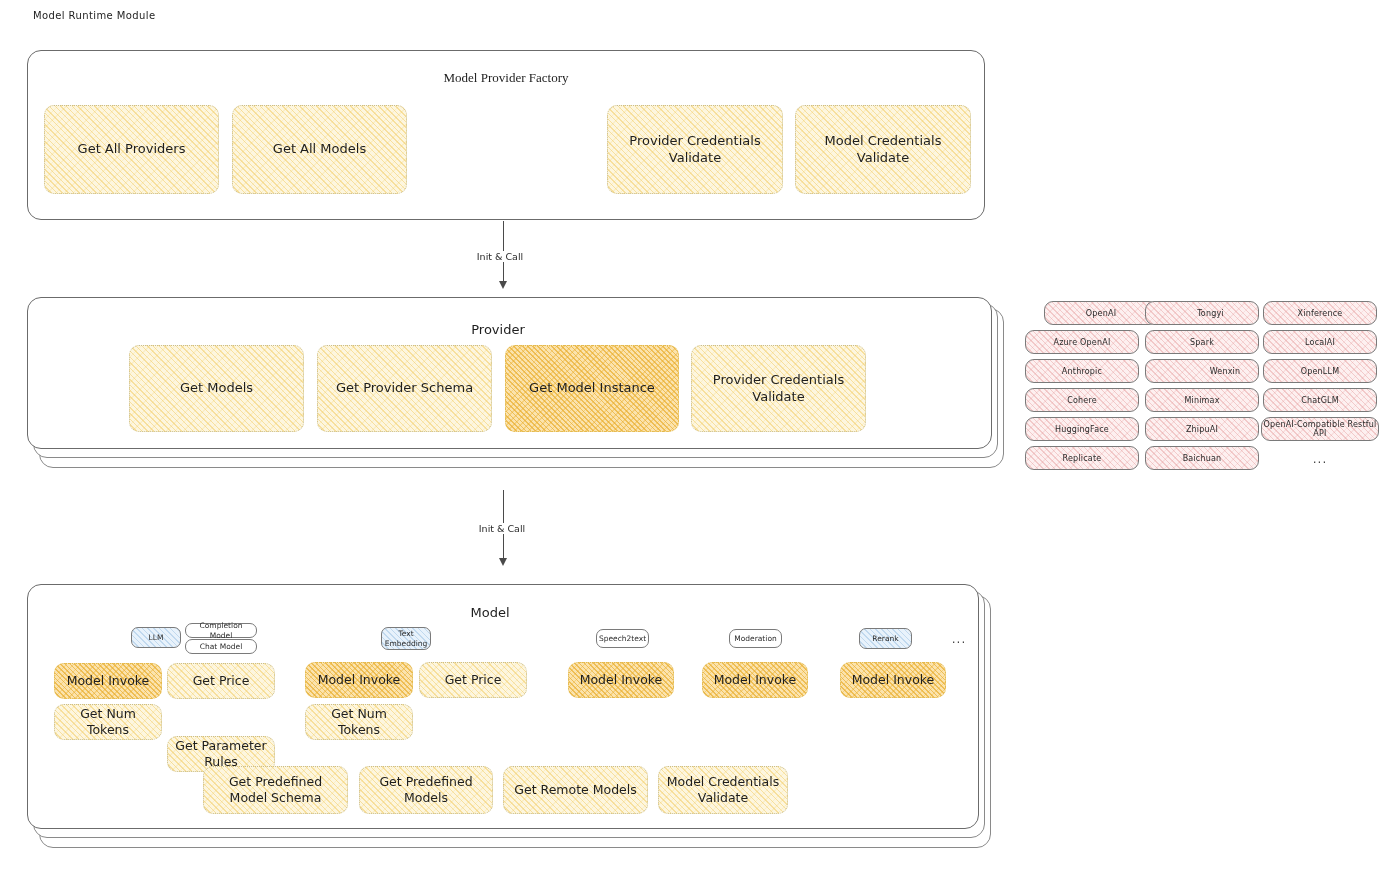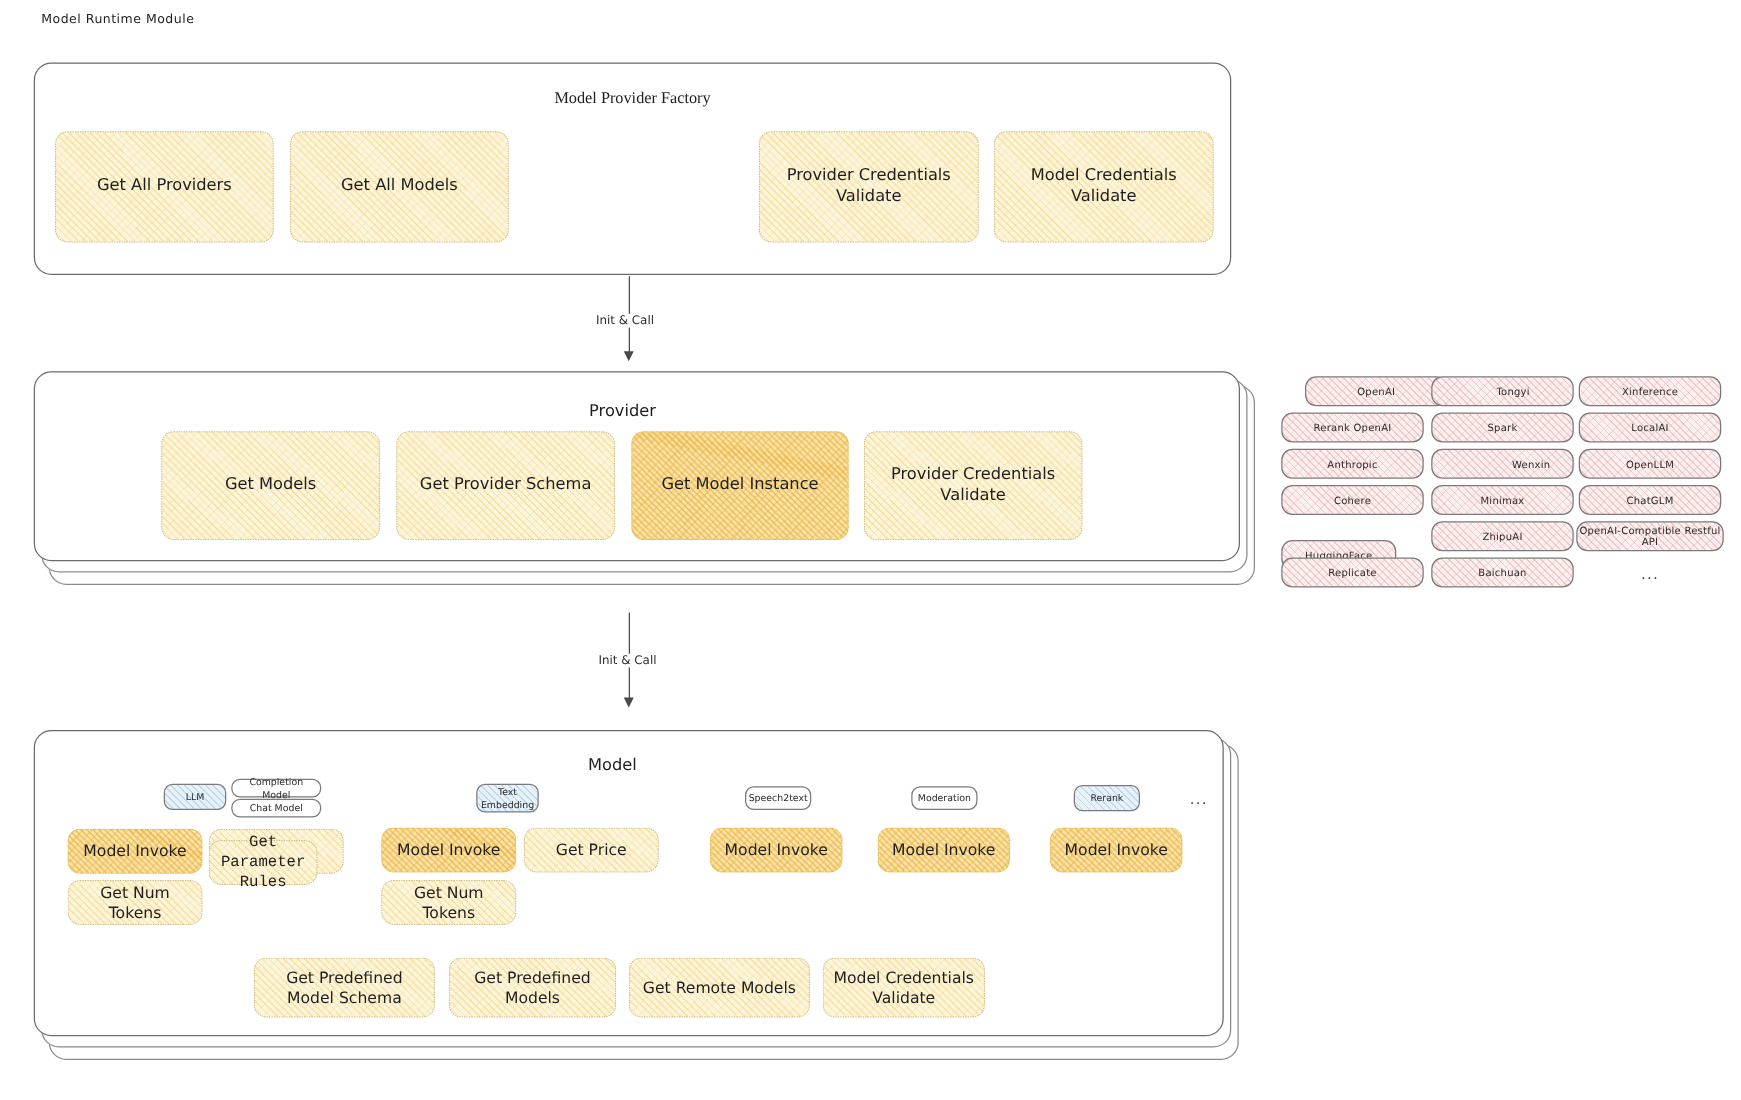--- a/index.html
+++ b/index.html
@@ -139,24 +139,24 @@
   <div class="stack-layer" style="left:33px;top:303px;width:965px;height:155px;"></div>
   <div class="sketch-card" style="left:27px;top:297px;width:965px;height:152px;"></div>
   <div class="group-title" style="left:498px;top:322px;">Provider</div>
 
   <div class="node" style="left:129px;top:345px;width:175px;height:87px;">Get Models</div>
   <div class="node" style="left:317px;top:345px;width:175px;height:87px;">Get Provider Schema</div>
   <div class="node hl" style="left:505px;top:345px;width:174px;height:87px;">Get Model Instance</div>
   <div class="node" style="left:691px;top:345px;width:175px;height:87px;">Provider Credentials Validate</div>
 
   <div class="chip" style="left:1044px;top:301px;width:114px;height:24px;">OpenAI</div>
-  <div class="chip" style="left:1025px;top:330px;width:114px;height:24px;">Rerank OpenAI</div>
+  <div class="chip" style="left:1025px;top:330px;width:114px;height:24px;">Azure OpenAI</div>
   <div class="chip" style="left:1025px;top:359px;width:114px;height:24px;">Anthropic</div>
   <div class="chip" style="left:1025px;top:388px;width:114px;height:24px;">Cohere</div>
-  <div class="chip" style="left:1025px;top:432px;width:92px;height:24px;">HuggingFace</div>
+  <div class="chip" style="left:1025px;top:417px;width:114px;height:24px;">HuggingFace</div>
   <div class="chip" style="left:1025px;top:446px;width:114px;height:24px;">Replicate</div>
 
   <div class="chip" style="left:1145px;top:301px;width:114px;height:24px;padding-left:17px;">Tongyi</div>
   <div class="chip" style="left:1145px;top:330px;width:114px;height:24px;">Spark</div>
   <div class="chip" style="left:1145px;top:359px;width:114px;height:24px;padding-left:46px;">Wenxin</div>
   <div class="chip" style="left:1145px;top:388px;width:114px;height:24px;">Minimax</div>
   <div class="chip" style="left:1145px;top:417px;width:114px;height:24px;">ZhipuAI</div>
   <div class="chip" style="left:1145px;top:446px;width:114px;height:24px;">Baichuan</div>
 
   <div class="chip" style="left:1263px;top:301px;width:114px;height:24px;">Xinference</div>
@@ -175,21 +175,21 @@
   <div class="sketch-card" style="left:27px;top:584px;width:952px;height:245px;"></div>
   <div class="group-title" style="left:490px;top:605px;">Model</div>
 
   <div class="badge blue" style="left:131px;top:627px;width:50px;height:21px;">LLM</div>
   <div class="badge" style="left:185px;top:623px;width:72px;height:15px;">Completion Model</div>
   <div class="badge" style="left:185px;top:639px;width:72px;height:15px;">Chat Model</div>
 
   <div class="node hl sm" style="left:54px;top:663px;width:108px;height:36px;">Model Invoke</div>
   <div class="node sm" style="left:167px;top:663px;width:108px;height:36px;">Get Price</div>
   <div class="node sm" style="left:54px;top:704px;width:108px;height:36px;">Get Num Tokens</div>
-  <div class="node sm" style="left:167px;top:672px;width:87px;height:36px;font-family:Liberation Mono, monospace;">Get Parameter Rules</div>
+  <div class="node sm" style="left:167px;top:736px;width:108px;height:36px;">Get Parameter Rules</div>
 
   <div class="badge blue" style="left:381px;top:627px;width:50px;height:23px;">Text Embedding</div>
 
   <div class="node hl sm" style="left:305px;top:662px;width:108px;height:36px;">Model Invoke</div>
   <div class="node sm" style="left:419px;top:662px;width:108px;height:36px;">Get Price</div>
   <div class="node sm" style="left:305px;top:704px;width:108px;height:36px;">Get Num Tokens</div>
 
   <div class="badge" style="left:596px;top:629px;width:53px;height:19px;">Speech2text</div>
   <div class="node hl sm" style="left:568px;top:662px;width:106px;height:36px;">Model Invoke</div>
 

